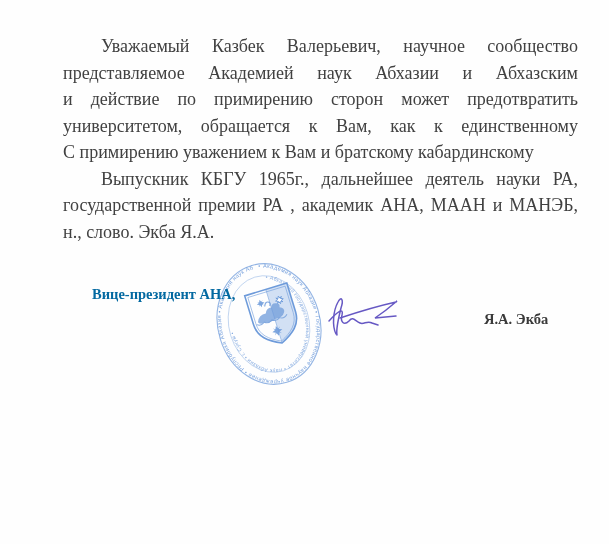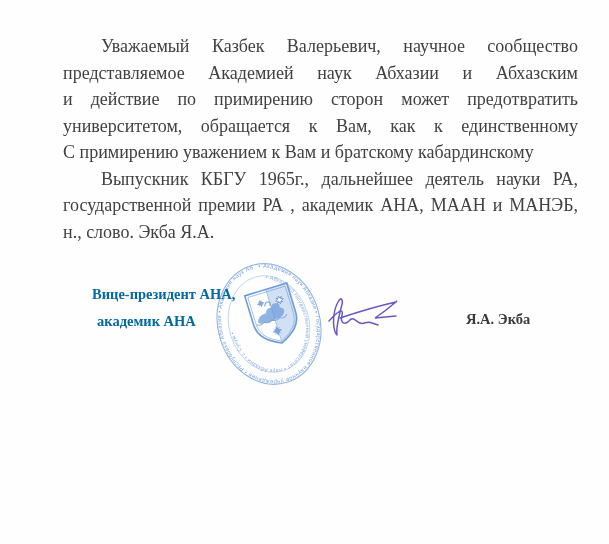--- a/index.html
+++ b/index.html
@@ -32,21 +32,21 @@
   }
   .line.just{text-align:justify;text-align-last:justify;}
   .line.ind{padding-left:38px;}
   .sig-titles{
     position:absolute;left:92px;top:281px;z-index:2;
     font-weight:bold;font-size:14.5px;color:#0369a1;
     line-height:27px;
   }
   .sig-titles .t2{padding-left:5px;}
   .sig-name{
-    position:absolute;left:466px;top:306px;z-index:2;
+    position:absolute;left:484px;top:306px;z-index:2;
     font-weight:bold;font-size:14.5px;color:#3a3a3a;
     line-height:27px;
   }
   .stamp-svg{
     position:absolute;left:212px;top:257px;z-index:1;
     opacity:0.88;
   }
   .signature-svg{
     position:absolute;left:320px;top:291px;z-index:3;
   }
@@ -96,21 +96,20 @@
       <div class="line just">и действие по примирению сторон может предотвратить дальнейшее</div>
       <div class="line just">университетом, обращается к Вам, как к единственному авторитету, чье слово</div>
       <div class="line">С примирению уважением к Вам и братскому кабардинскому народу.</div>
       <div class="line just ind">Выпускник КБГУ 1965г., дальнейшее деятель науки РА, лауреат</div>
       <div class="line just">государственной премии РА , академик АНА, МААН и МАНЭБ, доктор ф.-м.</div>
       <div class="line">н., слово. Экба Я.А.</div>
     </div>
 
   <div class="sig-titles">
     <div class="t1">Вице-президент АНА,</div>
-    <div class="t2">академик АНА</div>
   </div>
 
   <div class="sig-name">Я.А. Экба</div>
 
   <svg class="signature-svg" width="84" height="52" viewBox="0 0 84 52">
     <g fill="none" stroke="var(--ink-color)" stroke-width="1.5" stroke-linecap="round" opacity="0.92">
       <path d="M16,43 C12,35 13,20 18,11 C21,5 24,8 21,17 C18,29 16,39 17,44"></path>
       <path d="M9,30 C17,21 24,16 22,24 C20,31 24,35 29,30 C33,25 35,30 40,32 C44,34 47,29 52,32 L58,34"></path>
       <path d="M20,27 C38,21 58,15 76,11 L77,10 C69,17 61,23 55,27 L76,25"></path>
     </g>

